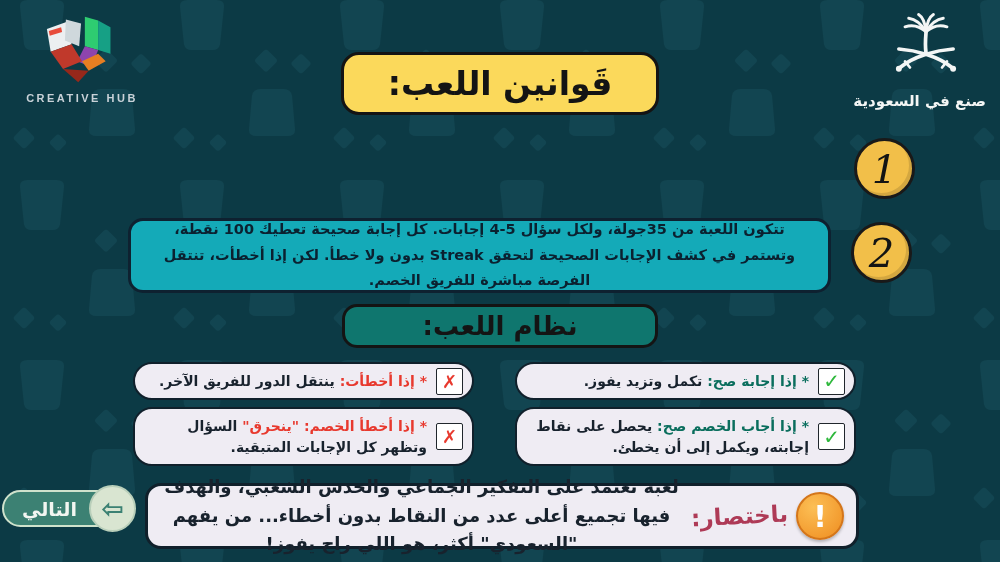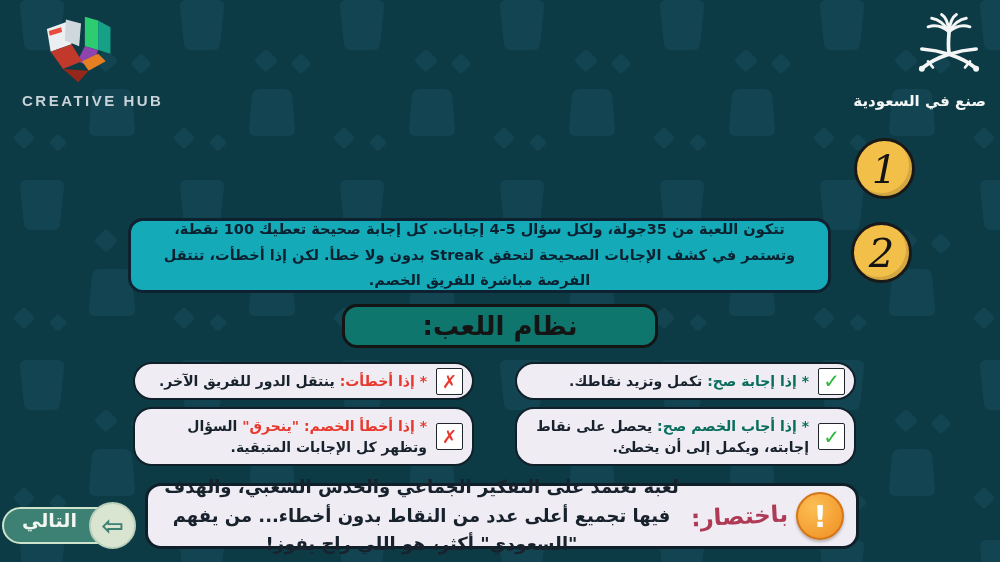--- a/index.html
+++ b/index.html
@@ -7,24 +7,24 @@
   .stage {
     position:relative; width:1000px; height:562px; overflow:hidden;
     background:#0c3a45;
   }
   .bg-pattern { position:absolute; inset:0; z-index:0; }
   .layer { position:absolute; inset:0; z-index:1; }
 
   
   .creative-hub { position:absolute; left:22px; top:12px; width:120px; text-align:center; }
   .creative-hub .wordmark {
-    font-family:"Liberation Sans", sans-serif; font-weight:bold; font-size:15px;
+    font-family:"Liberation Sans", sans-serif; font-weight:bold; font-size:11px;
     letter-spacing:2.5px; color:#c9d2d8; margin-top:2px; white-space:nowrap;
   }
-  .made-in-saudi { position:absolute; right:14px; top:12px; width:120px; text-align:right; }
+  .made-in-saudi { position:absolute; right:14px; top:12px; width:120px; text-align:center; }
   .made-in-saudi .mis-label {
     direction:rtl; color:#f4f6f5; font-weight:bold; font-size:15px; margin-top:2px; white-space:nowrap;
   }
 
   
   .badge {
     position:absolute; display:flex; align-items:center; justify-content:center;
     border:3px solid #141414; border-radius:18px; direction:rtl;
     font-weight:bold; color:#141414;
   }
@@ -83,23 +83,23 @@
     background:radial-gradient(circle at 35% 30%, #fcbf55, #ef8d20);
     border:2px solid #d4761a; display:flex; align-items:center; justify-content:center;
     color:#ffffff; font-size:30px; font-weight:bold;
     box-shadow:0 2px 3px rgba(0,0,0,0.25);
   }
   .summary-label { flex:0 0 auto; color:#ae3a56; font-weight:bold; font-size:23px; transform:rotate(-3deg); }
   .summary-text { flex:1; text-align:center; font-size:18px; font-weight:bold; color:#18222d; line-height:1.6; }
 
   
   .next-button {
-    position:absolute; left:2px; top:507px; width:130px; height:37px;
+    position:absolute; left:2px; top:490px; width:130px; height:37px;
     background:#3c8173; border:2px solid #cfe2cc; border-radius:20px;
-    display:flex; align-items:flex-start; justify-content:flex-start;
+    display:flex; align-items:center; justify-content:flex-start;
     padding-right:44px; padding-left:18px; cursor:pointer;
   }
   .next-button .next-label { direction:rtl; color:#f2f6f1; font-weight:bold; font-size:19px; }
   .arrow-circle {
     position:absolute; right:-6px; top:-7px; width:47px; height:47px; border-radius:50%;
     background:#d9e5d1; border:2px solid #b9cfba;
     display:flex; align-items:center; justify-content:center;
     color:#3c8173; font-size:27px; font-weight:bold;
   }
 </style>
@@ -153,32 +153,33 @@
           <path d="M51 45 C40 36 22 31 8 30" stroke-width="3"></path>
           <path d="M13 40 l4 5" stroke-width="2.2"></path>
           <path d="M47 40 l-4 5" stroke-width="2.2"></path>
         </g>
         <circle cx="8" cy="46" r="2.4" fill="#f4f6f5"></circle>
         <circle cx="52" cy="46" r="2.4" fill="#f4f6f5"></circle>
       </svg>
       <div class="mis-label">صنع في السعودية</div>
     </div>
 
+    <div class="badge title-badge">قَوانين اللعب:</div>
 
     <div class="coin coin-1">1</div>
 
     <div class="rule-box rule-box-2">تتكون اللعبة من 35جولة، ولكل سؤال 5-4 إجابات. كل إجابة صحيحة تعطيك 100 نقطة، وتستمر في كشف الإجابات الصحيحة لتحقق Streak بدون ولا خطأ. لكن إذا أخطأت، تنتقل الفرصة مباشرة للفريق الخصم.</div>
     <div class="coin coin-2">2</div>
 
     <div class="badge system-badge">نظام اللعب:</div>
 
     <div class="sys-box sb-r1-right">
       <span class="mark green">✓</span>
       <span class="sys-text">
-        <span class="lead-green">* إذا إجابة صح:</span><span> تكمل وتزيد نقاطك.</span>
+        <span class="lead-green">* إذا إجابة صح:</span><span> تكمل وتزيد يفوز.</span>
       </span>
     </div>
 
     <div class="sys-box sb-r1-left">
       <span class="mark red">✗</span>
       <span class="sys-text">
         <span class="lead-red">* إذا أخطأت:</span><span> ينتقل الدور للفريق الآخر.</span>
       </span>
     </div>
 

